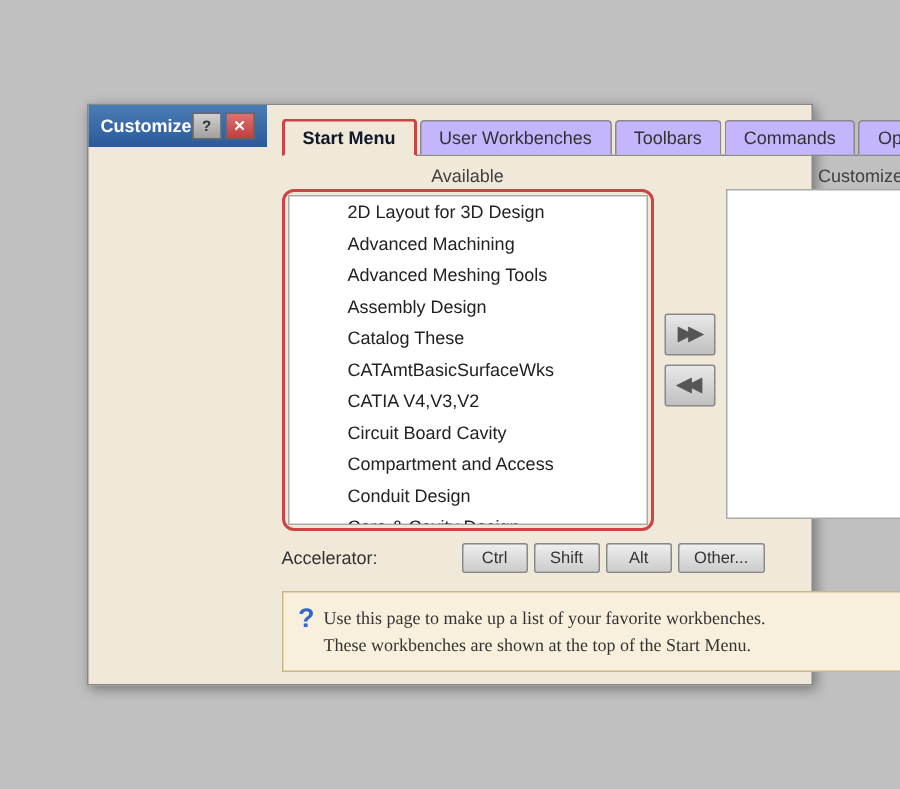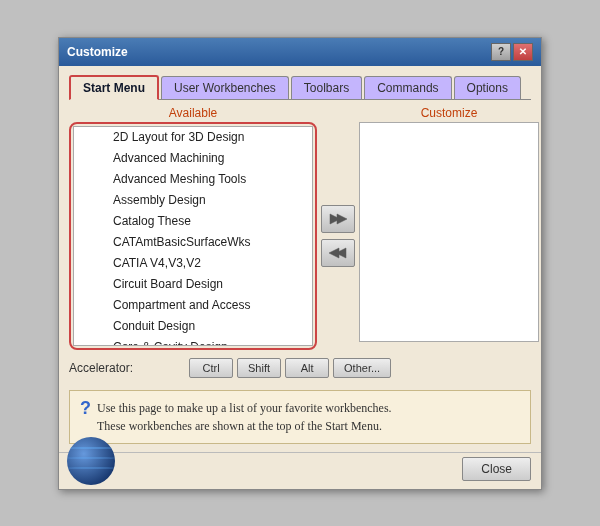--- a/index.html
+++ b/index.html
@@ -13,21 +13,21 @@
       width: 600px;
       height: 526px;
       overflow: hidden;
     }
     .dialog {
       width: 484px;
       background: #f0e8d8;
       border: 1px solid #888;
       box-shadow: 2px 2px 8px rgba(0,0,0,0.4);
       display: flex;
-      flex-direction: column;
+      flex-direction: row;
     }
     .title-bar {
       background: linear-gradient(to bottom, #4a7cb5, #2a5a9a);
       color: white;
       padding: 4px 8px;
       display: flex;
       align-items: center;
       justify-content: space-between;
       height: 28px;
     }
@@ -103,21 +103,21 @@
       gap: 4px;
       align-items: flex-start;
     }
     .list-section {
       display: flex;
       flex-direction: column;
     }
     .list-header {
       text-align: center;
       font-size: 12px;
-      color: #c2410c;
+      color: #404040;
       margin-bottom: 2px;
     }
     .list-box {
       border: 1px solid #aaa;
       background: white;
       overflow: hidden;
       position: relative;
       padding-left: 33px;
     }
     .available-list {
@@ -278,21 +278,21 @@
           <div class="outer-frame">
             <div class="list-box available-list">
               <div class="list-scroll-area" id="available-list">
                   <div class="list-item">2D Layout for 3D Design</div>
                   <div class="list-item">Advanced Machining</div>
                   <div class="list-item">Advanced Meshing Tools</div>
                   <div class="list-item">Assembly Design</div>
                   <div class="list-item">Catalog These</div>
                   <div class="list-item">CATAmtBasicSurfaceWks</div>
                   <div class="list-item">CATIA V4,V3,V2</div>
-                  <div class="list-item">Circuit Board Design</div>
+                  <div class="list-item">Circuit Board Cavity</div>
                   <div class="list-item">Compartment and Access</div>
                   <div class="list-item">Conduit Design</div>
                   <div class="list-item">Core &amp; Cavity Design</div>
                 </div>
             </div>
           </div>
         </div>
 
         <div class="arrows-col">
           <div class="arrow-btn">

